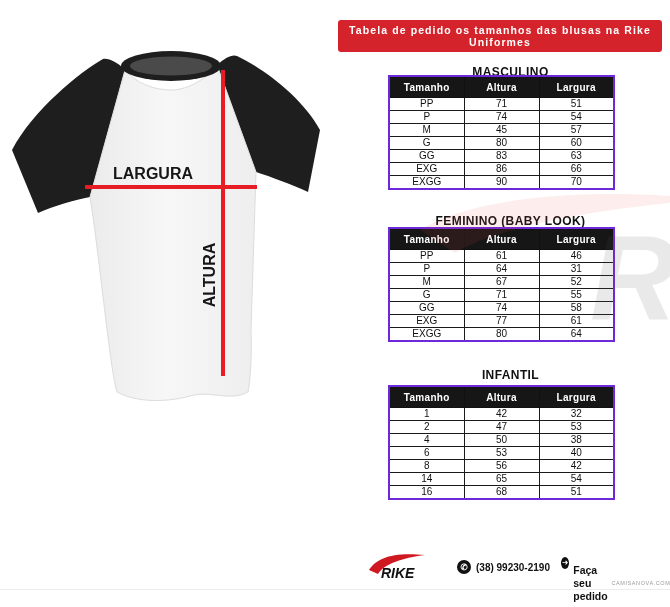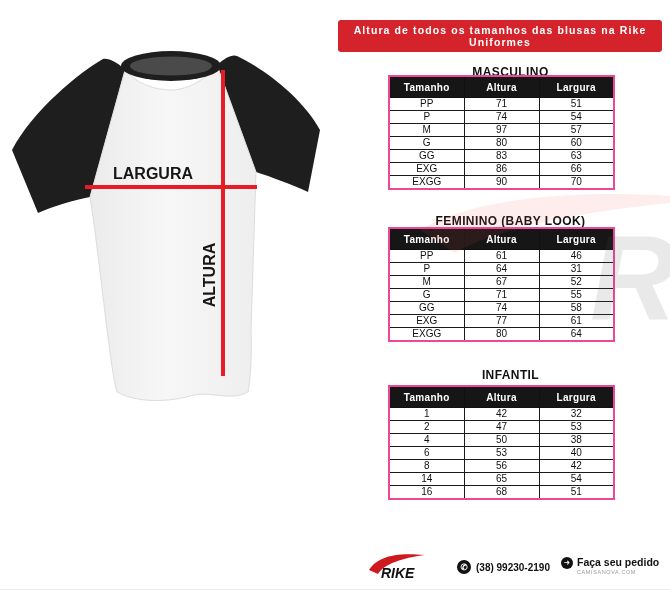--- a/index.html
+++ b/index.html
@@ -25,36 +25,36 @@
     background:transparent;
   }
   .size-table th{
     background:#161616;color:#fff;font-size:10px;font-weight:bold;
     height:20px;border:1px solid #111;padding:0;letter-spacing:.3px;
   }
   .size-table td{
     border:1px solid #1a1a1a;font-size:10px;text-align:center;
     height:12px;padding:0;line-height:12px;color:#111;background:transparent;
   }
-  .size-table{border:2px solid #ec4899;}
+  .size-table{border:2px solid #6d28d9;}
   
   .watermark{position:absolute;left:415px;top:185px;width:300px;height:210px;pointer-events:none;z-index:5;}
   
   .bottom-line{position:absolute;left:0;top:589px;width:670px;height:1px;background:#ececec;}
   .footer-logo{position:absolute;left:368px;top:551px;}
   .footer-phone{
     position:absolute;left:457px;top:560px;display:flex;align-items:center;gap:5px;
     font-size:10px;color:#111;font-weight:bold;
   }
   .circle-icon{
     width:14px;height:14px;border-radius:50%;background:#111;color:#fff;
     display:flex;align-items:center;justify-content:center;font-size:8.5px;line-height:1;
   }
   .footer-cta{position:absolute;left:561px;top:556px;display:flex;gap:4px;align-items:flex-start;}
-  .cta-texts{display:flex;flex-direction:column;}
+  .cta-texts{display:flex;flex-direction:row;align-items:center;margin-top:8px;}
   .cta-main{font-size:10.5px;font-weight:bold;color:#111;line-height:13px;}
   .cta-site{font-size:5.5px;color:#9a9a9a;letter-spacing:.6px;line-height:7px;}
   .logo-svg text{font-style:italic;font-weight:bold;}
 </style>
 </head>
 <body>
 
 <div class="page">
 
   <div class="watermark">
@@ -84,21 +84,21 @@
       <ellipse cx="166" cy="26" rx="41" ry="9.5" fill="#4a4a4a"></ellipse>
 
       <line x1="80" y1="147" x2="252" y2="147" stroke="#e81c24" stroke-width="4"></line>
       <line x1="218" y1="30" x2="218" y2="336" stroke="#e81c24" stroke-width="4"></line>
 
       <text x="148" y="139" text-anchor="middle" font-size="16" font-weight="bold" fill="#161616">LARGURA</text>
       <text x="205" y="240" text-anchor="middle" font-size="16" font-weight="bold" fill="#161616" transform="rotate(-90 205 235)">ALTURA</text>
     </svg>
   </div>
 
-  <div class="banner">Altura de todos os tamanhos das blusas na Rike Uniformes</div>
+  <div class="banner">Tabela de pedido os tamanhos das blusas na Rike Uniformes</div>
 
   <h3 class="tbl-title" style="top:56px">MASCULINO</h3>
   <h3 class="tbl-title" style="top:359px">INFANTIL</h3>
   <h3 class="tbl-title" style="top:205px">FEMININO (BABY LOOK)</h3>
 
   <table class="size-table" style="top:75px">
       <thead>
         <tr>
           <th>Tamanho</th>
           <th>Altura</th>
@@ -111,21 +111,21 @@
           <td>71</td>
           <td>51</td>
         </tr>
         <tr>
           <td>P</td>
           <td>74</td>
           <td>54</td>
         </tr>
         <tr>
           <td>M</td>
-          <td>97</td>
+          <td>45</td>
           <td>57</td>
         </tr>
         <tr>
           <td>G</td>
           <td>80</td>
           <td>60</td>
         </tr>
         <tr>
           <td>GG</td>
           <td>83</td>

